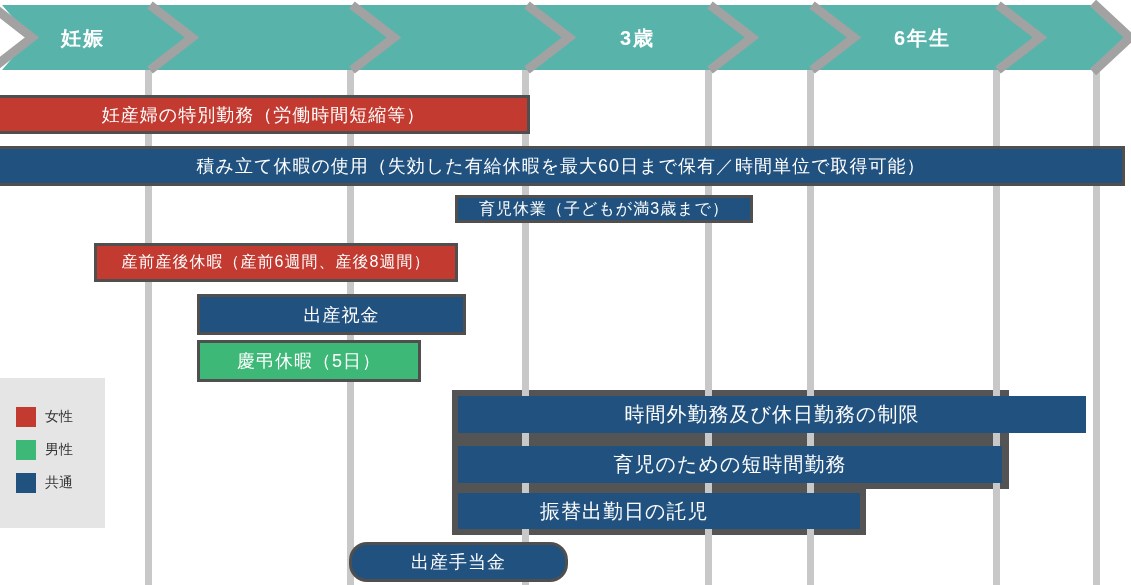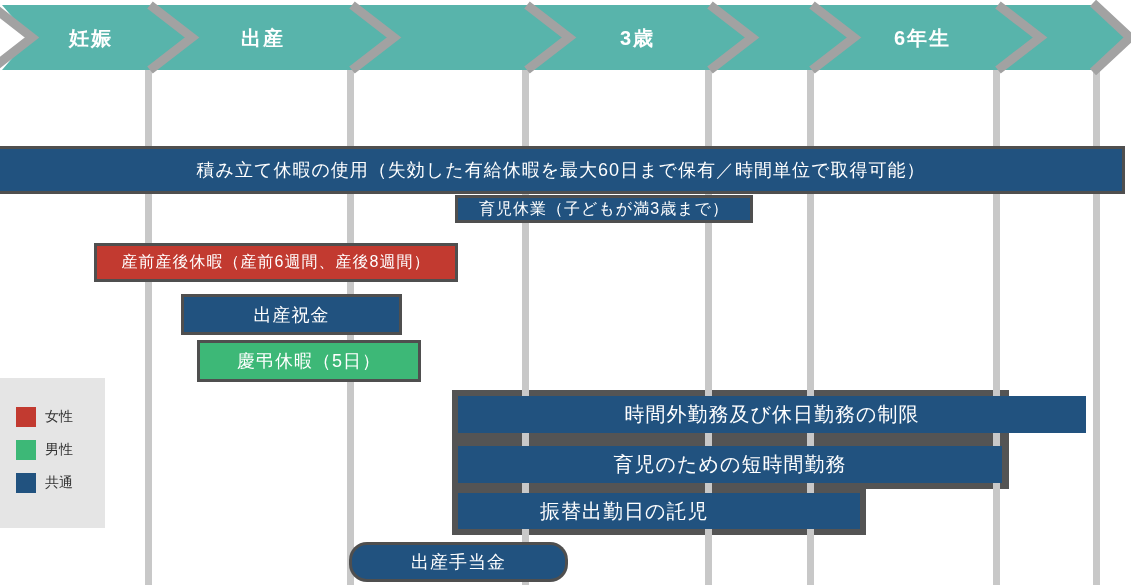--- a/index.html
+++ b/index.html
@@ -50,45 +50,45 @@
       <polyline points="-12,3 32,37.5 -12,72"></polyline>
       <polyline points="150,5 192,37.5 150,70"></polyline>
       <polyline points="352,5 394,37.5 352,70"></polyline>
       <polyline points="527,5 569,37.5 527,70"></polyline>
       <polyline points="710,5 752,37.5 710,70"></polyline>
       <polyline points="812,5 854,37.5 812,70"></polyline>
       <polyline points="998,5 1040,37.5 998,70"></polyline>
       <polyline points="1093,3 1130,37.5 1093,72"></polyline>
     </g>
   </svg>
-  <div class="tl-label" style="left:16px;width:150px;">妊娠</div>
-  <div class="tl-label" style="left:168px;width:190px;">出産</div>
+  <div class="tl-label" style="left:8px;width:150px;">妊娠</div>
   <div class="tl-label" style="left:545px;width:185px;">3歳</div>
   <div class="tl-label" style="left:830px;width:185px;">6年生</div>
 
   <div class="vline" style="left:145px;"></div>
   <div class="vline" style="left:347px;"></div>
   <div class="vline" style="left:522px;"></div>
   <div class="vline" style="left:705px;"></div>
   <div class="vline" style="left:807px;"></div>
   <div class="vline" style="left:993px;"></div>
   <div class="vline" style="left:1093px;"></div>
 
   <div class="backdrop" style="left:452px;top:390px;width:557px;height:50px;"></div>
   <div class="backdrop" style="left:452px;top:440px;width:557px;height:49px;"></div>
   <div class="backdrop" style="left:452px;top:487px;width:414px;height:48px;"></div>
 
+  <div class="bar female framed" style="left:0;top:98px;width:527px;height:33px;">妊産婦の特別勤務（労働時間短縮等）</div>
 
-  <div class="bar common framed" style="left:0;top:149px;width:1122px;height:42px;">積み立て休暇の使用（失効した有給休暇を最大60日まで保有／時間単位で取得可能）</div>
+  <div class="bar common framed" style="left:0;top:149px;width:1122px;height:34px;">積み立て休暇の使用（失効した有給休暇を最大60日まで保有／時間単位で取得可能）</div>
 
   <div class="bar common framed small" style="left:458px;top:198px;width:292px;height:22px;">育児休業（子どもが満3歳まで）</div>
 
   <div class="bar female framed small" style="left:97px;top:246px;width:358px;height:33px;">産前産後休暇（産前6週間、産後8週間）</div>
 
-  <div class="bar common framed" style="left:184px;top:297px;width:215px;height:35px;">出産祝金</div>
+  <div class="bar common framed" style="left:200px;top:297px;width:243px;height:35px;padding-left:20px;">出産祝金</div>
 
   <div class="bar male framed" style="left:200px;top:343px;width:218px;height:36px;">慶弔休暇（5日）</div>
 
   <div class="bar common big" style="left:458px;top:396px;width:628px;height:37px;">時間外勤務及び休日勤務の制限</div>
 
   <div class="bar common big" style="left:458px;top:446px;width:544px;height:37px;">育児のための短時間勤務</div>
 
   <div class="bar common big shift-right" style="left:458px;top:493px;width:402px;height:36px;">振替出勤日の託児</div>
 
   <div class="bar common framed" style="left:352px;top:545px;width:213px;height:34px;border-radius:15px;">出産手当金</div>

